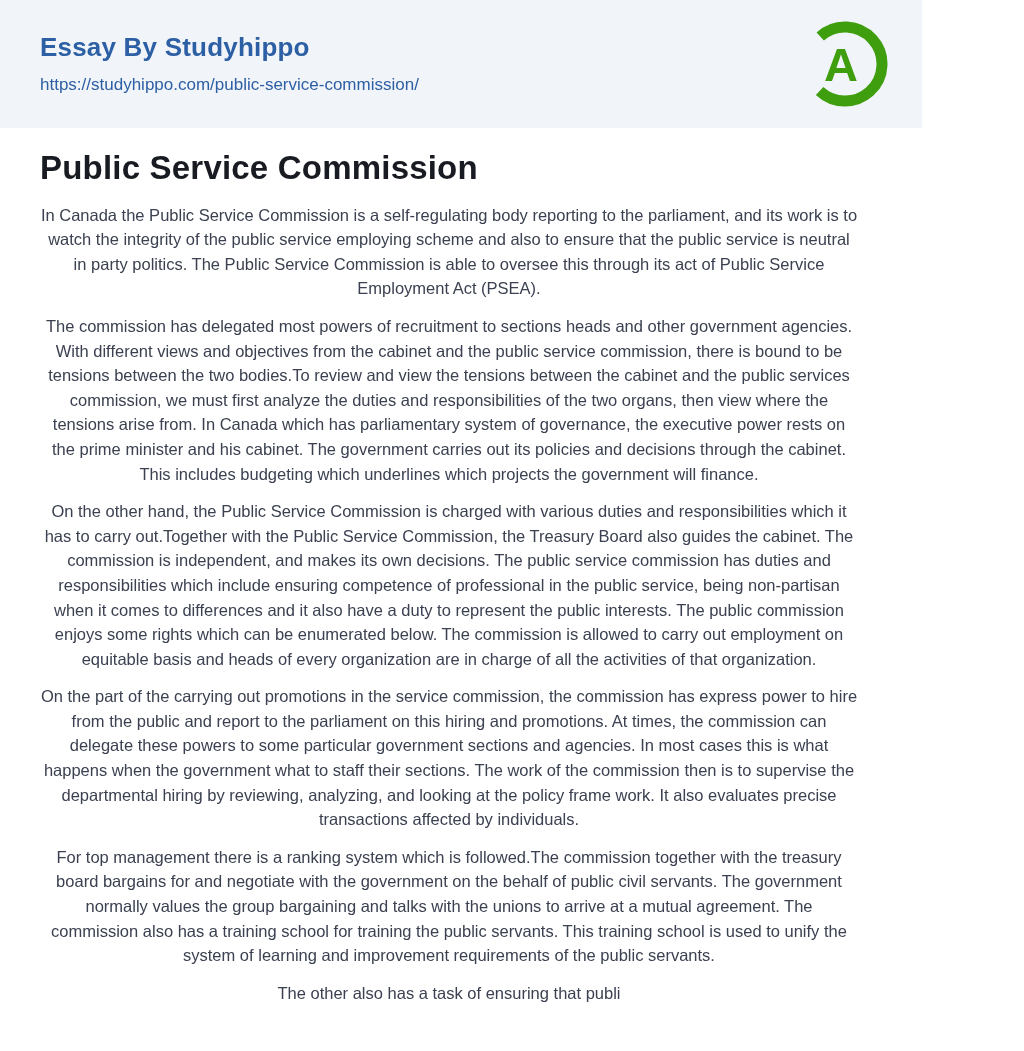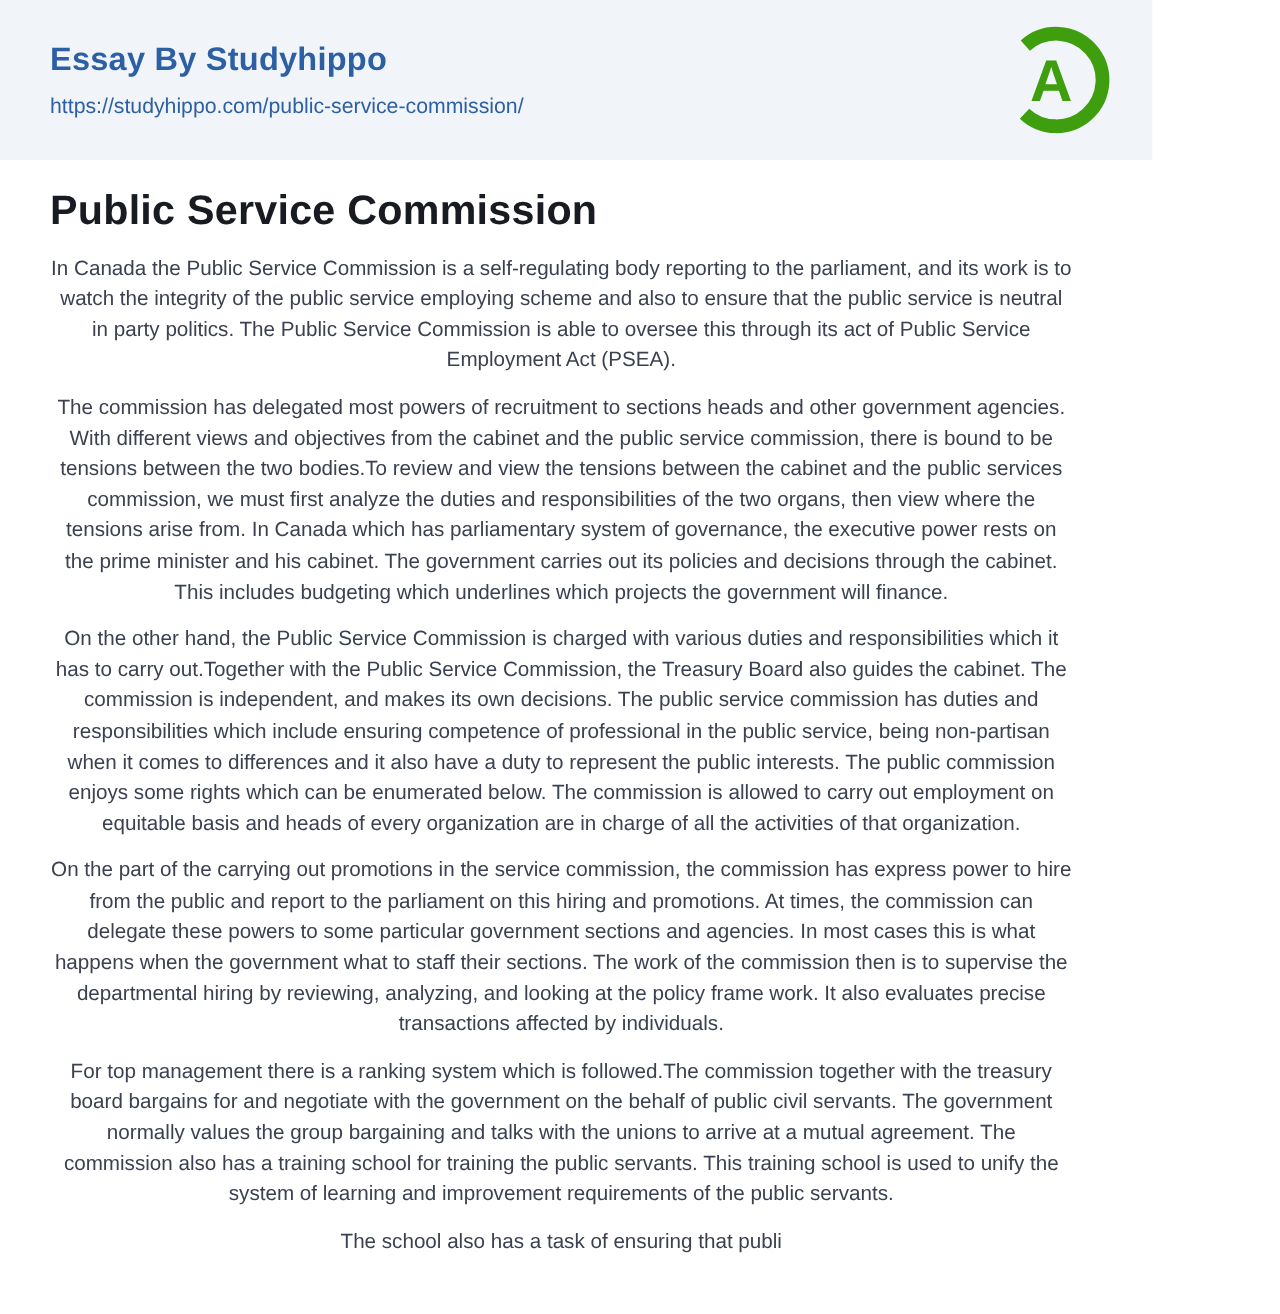--- a/index.html
+++ b/index.html
@@ -84,16 +84,16 @@
   </header>
 
   <main class="content">
     <h1 class="article-title">Public Service Commission</h1>
 
     <p>In Canada the Public Service Commission is a self-regulating body reporting to the parliament, and its work is to watch the integrity of the public service employing scheme and also to ensure that the public service is neutral in party politics. The Public Service Commission is able to oversee this through its act of Public Service Employment Act (PSEA).</p>
     <p>The commission has delegated most powers of recruitment to sections heads and other government agencies. With different views and objectives from the cabinet and the public service commission, there is bound to be tensions between the two bodies.To review and view the tensions between the cabinet and the public services commission, we must first analyze the duties and responsibilities of the two organs, then view where the tensions arise from. In Canada which has parliamentary system of governance, the executive power rests on the prime minister and his cabinet. The government carries out its policies and decisions through the cabinet. This includes budgeting which underlines which projects the government will finance.</p>
     <p>On the other hand, the Public Service Commission is charged with various duties and responsibilities which it has to carry out.Together with the Public Service Commission, the Treasury Board also guides the cabinet. The commission is independent, and makes its own decisions. The public service commission has duties and responsibilities which include ensuring competence of professional in the public service, being non-partisan when it comes to differences and it also have a duty to represent the public interests. The public commission enjoys some rights which can be enumerated below. The commission is allowed to carry out employment on equitable basis and heads of every organization are in charge of all the activities of that organization.</p>
     <p>On the part of the carrying out promotions in the service commission, the commission has express power to hire from the public and report to the parliament on this hiring and promotions. At times, the commission can delegate these powers to some particular government sections and agencies. In most cases this is what happens when the government what to staff their sections. The work of the commission then is to supervise the departmental hiring by reviewing, analyzing, and looking at the policy frame work. It also evaluates precise transactions affected by individuals.</p>
     <p>For top management there is a ranking system which is followed.The commission together with the treasury board bargains for and negotiate with the government on the behalf of public civil servants. The government normally values the group bargaining and talks with the unions to arrive at a mutual agreement. The commission also has a training school for training the public servants. This training school is used to unify the system of learning and improvement requirements of the public servants.</p>
-    <p>The school also has a task of ensuring that publi</p>
+    <p>The other also has a task of ensuring that publi</p>
   </main>
 
 </div>
 
 </body></html>

